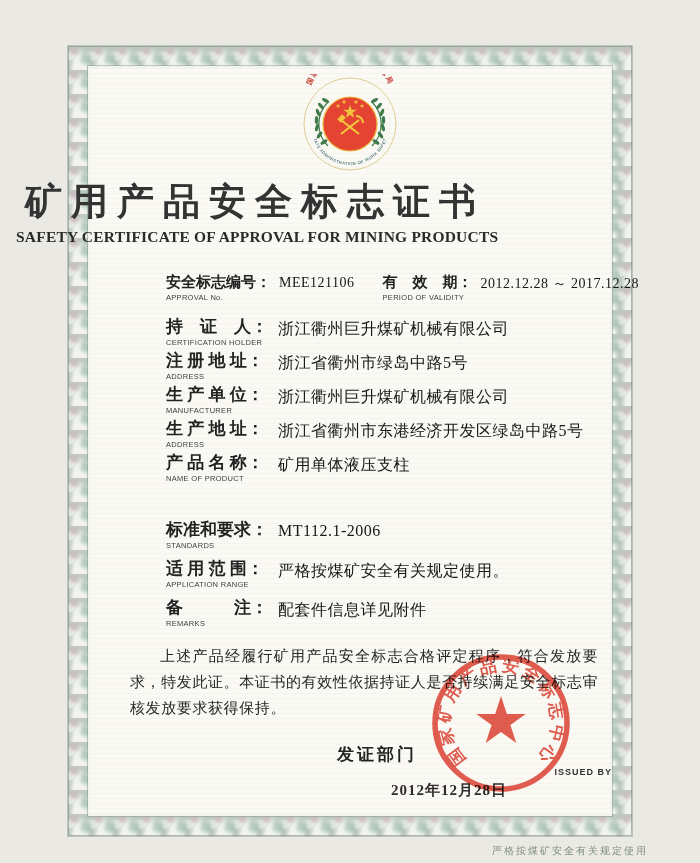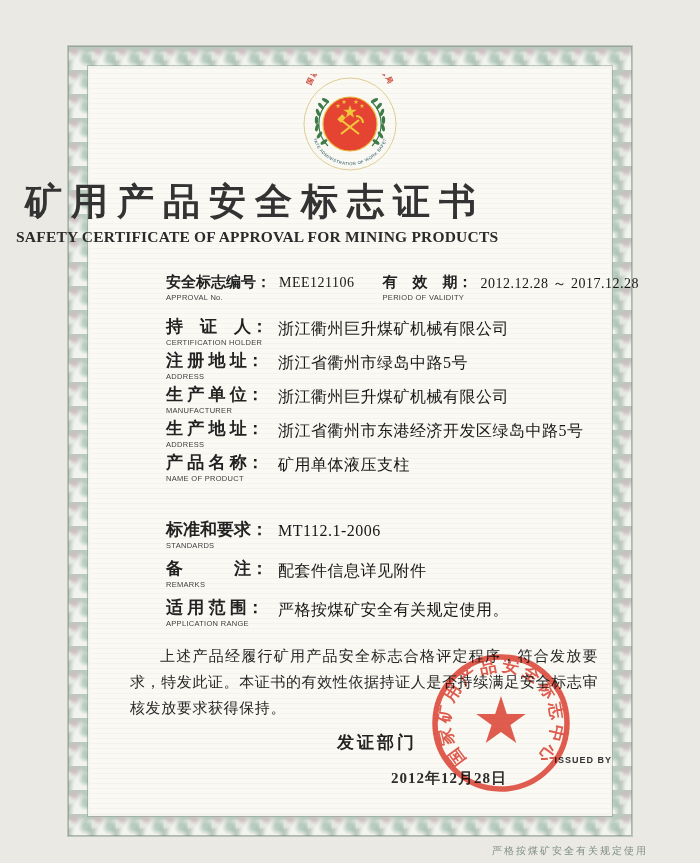--- a/index.html
+++ b/index.html
@@ -51,21 +51,21 @@
   .lbl-en { font-family:"Liberation Sans","DejaVu Sans",sans-serif;
             font-size:7.5px; color:#3d3d3d; letter-spacing:0.3px; white-space:nowrap; margin-top:1px; }
   .val { font-size:16px; margin-left:8px; white-space:nowrap; padding-top:2px; color:#171717;
          letter-spacing:0.5px; }
   .row1 .val { font-size:14px; padding-top:3px; letter-spacing:0.5px; }
   .section-gap { height:33px; }
 
   .declaration { margin:6px 0 0 -12px; width:468px; font-size:15px; line-height:26px;
                  color:#262626; text-indent:2em; letter-spacing:0.6px; text-align:justify; }
 
-  .issued { margin-top:10px; text-align:center; }
+  .issued { margin-top:22px; text-align:center; }
   .issued-zh { font-size:17px; font-weight:bold; letter-spacing:3px; color:#222; }
   .issued-en { font-family:Liberation Sans, sans-serif; font-size:9px;
                font-weight:bold; letter-spacing:1px; color:#333; margin-top:1px;text-align:right; }
   .issue-date { margin-top:4px; text-align:center; position:relative; left:72px;
                 font-size:15px; letter-spacing:1px; color:#2e2c2a; font-weight:bold; }
 
   
   .seal { position:absolute; left:426px; top:648px; width:150px; height:150px;
           opacity:.82; mix-blend-mode:multiply; z-index:5; }
 
@@ -204,32 +204,32 @@
     <div class="row row-b">
       <div class="lbl">
         <div class="lbl-zh">标准和要求：</div>
         <div class="lbl-en">STANDARDS</div>
       </div>
       <div class="val">MT112.1-2006</div>
     </div>
 
     <div class="row row-b">
       <div class="lbl">
+        <div class="lbl-zh">适 用 范 围：</div>
+        <div class="lbl-en">APPLICATION RANGE</div>
+      </div>
+      <div class="val">严格按煤矿安全有关规定使用。</div>
+    </div>
+
+    <div class="row row-b">
+      <div class="lbl">
         <div class="lbl-zh">备　　　注：</div>
         <div class="lbl-en">REMARKS</div>
       </div>
       <div class="val">配套件信息详见附件</div>
-    </div>
-
-    <div class="row row-b">
-      <div class="lbl">
-        <div class="lbl-zh">适 用 范 围：</div>
-        <div class="lbl-en">APPLICATION RANGE</div>
-      </div>
-      <div class="val">严格按煤矿安全有关规定使用。</div>
     </div>
 
     <p class="declaration">上述产品经履行矿用产品安全标志合格评定程序，符合发放要求，特发此证。本证书的有效性依据持证人是否持续满足安全标志审核发放要求获得保持。</p>
 
     <div class="issued">
       <div class="issued-zh">发证部门</div>
       <div class="issued-en">ISSUED BY</div>
     </div>
     <div class="issue-date">2012年12月28日</div>
   </div>

